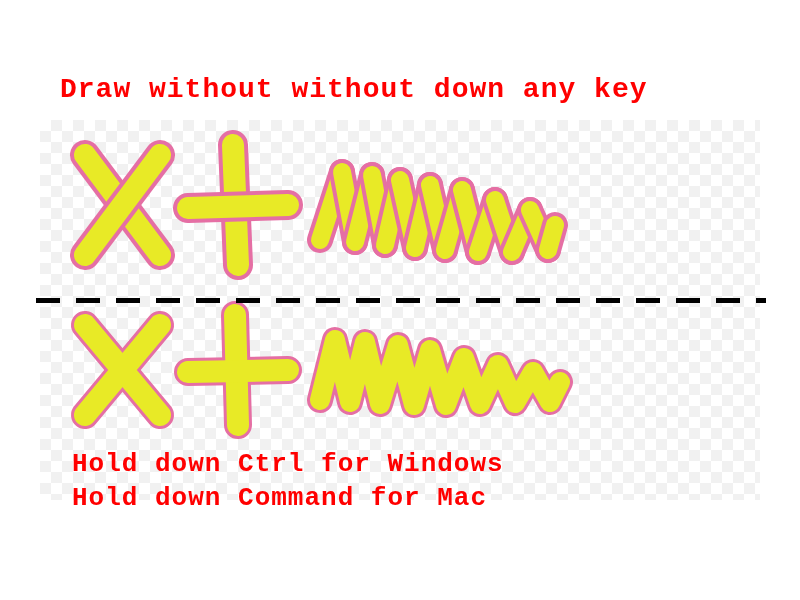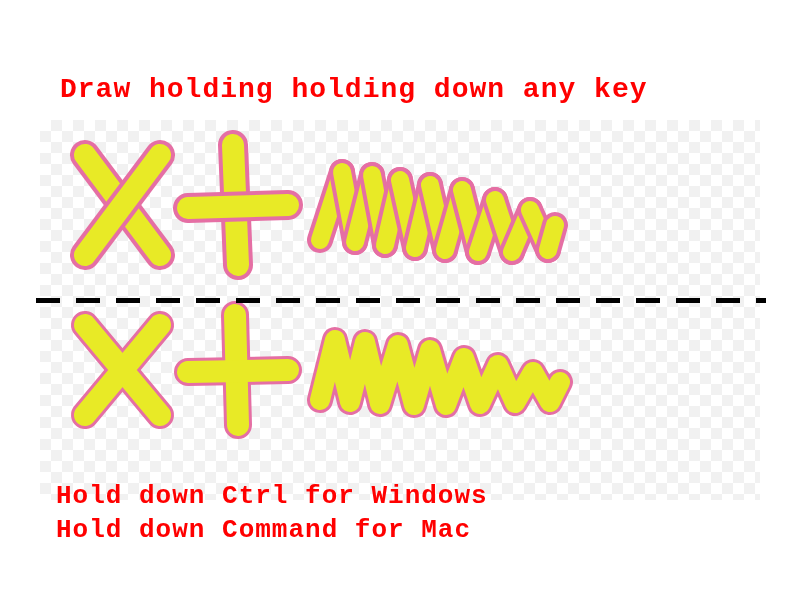--- a/index.html
+++ b/index.html
@@ -27,29 +27,28 @@
     left: 60px;
     top: 74px;
     color: #ff0000;
     font-weight: bold;
     font-size: 28px;
     letter-spacing: 1px;
     white-space: pre;
   }
   .text-bottom {
     position: absolute;
-    left: 56px;
+    left: 72px;
     top: 448px;
     color: #ff0000;
     font-weight: bold;
     font-size: 26px;
     line-height: 1.3;
     letter-spacing: 1px;
     white-space: pre;
-    margin-top: 32px;
   }
   .divider-line {
     position: absolute;
     left: 36px;
     top: 298px;
     width: 730px;
     height: 5px;
     background-image: repeating-linear-gradient(
       to right,
       #000 0 24px,
@@ -63,21 +62,21 @@
     width: 800px;
     height: 600px;
     pointer-events: none;
   }
 </style>
 </head>
 <body>
 
 <div class="canvas-area"></div>
 
-<div class="text-top">Draw holding holding down any key</div>
+<div class="text-top">Draw without without down any key</div>
 
 <svg class="strokes" viewBox="0 0 800 600">
 
   <g>
     <path d="M 85 155 L 160 255" stroke="#e56fa4" stroke-width="30" stroke-linecap="round" fill="none"></path>
     <path d="M 85 155 L 160 255" stroke="#e8ea26" stroke-width="22" stroke-linecap="round" fill="none"></path>
     <path d="M 160 155 L 85 255" stroke="#e56fa4" stroke-width="30" stroke-linecap="round" fill="none"></path>
     <path d="M 160 155 L 85 255" stroke="#e8ea26" stroke-width="22" stroke-linecap="round" fill="none"></path>
   </g>
 

